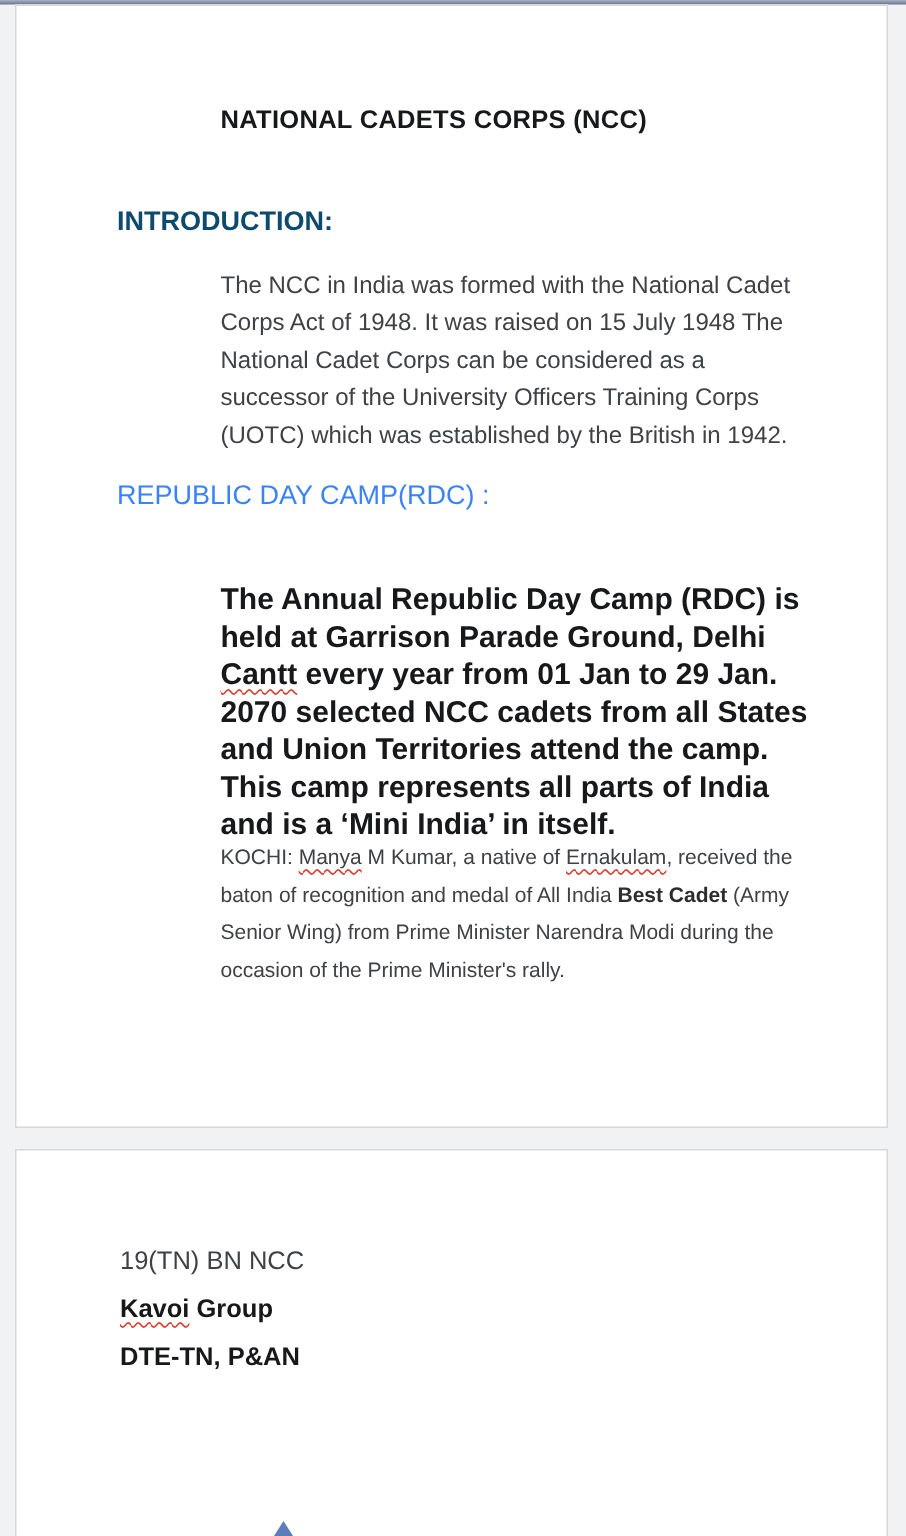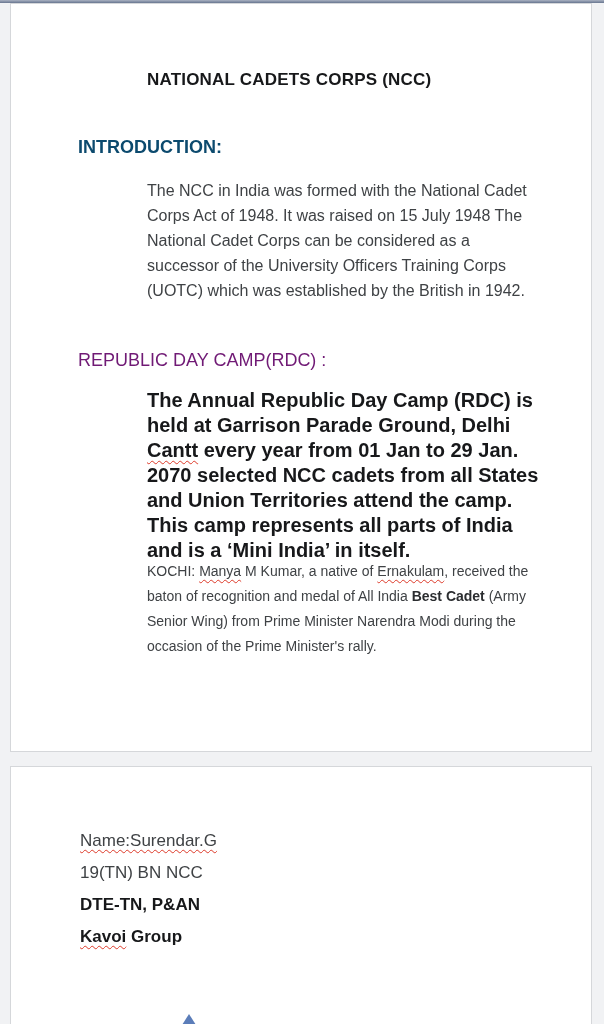--- a/index.html
+++ b/index.html
@@ -49,24 +49,24 @@
   .intro-para {
     position: absolute;
     left: 136px; top: 158px;
     width: 394px;
     font-size: 16px;
     line-height: 25px;
     color: #3f4245;
   }
   .rdc-heading {
     position: absolute;
-    left: 67px; top: 346px;
+    left: 67px; top: 316px;
     font-size: 18px;
     font-weight: 400;
-    color: #701a75;
+    color: #3b82f6;
   }
   .rdc-para {
     position: absolute;
     left: 136px; top: 364px;
     width: 404px;
     font-size: 20px;
     line-height: 25px;
     font-weight: 700;
     color: #17181a;
   }
@@ -126,19 +126,18 @@
 
   <div class="rdc-heading">REPUBLIC DAY CAMP(RDC) :</div>
 
   <p class="rdc-para"><span>The Annual Republic Day Camp (RDC) is held at Garrison Parade Ground, Delhi </span><span class="wavy">Cantt</span><span> every year from 01 Jan to 29 Jan. 2070 selected NCC cadets from all States and Union Territories attend the camp. This camp represents all parts of India and is a ‘Mini India’ in itself.</span></p>
 
   <p class="kochi-para"><span>KOCHI: </span><span class="wavy">Manya</span><span> M Kumar, a native of </span><span class="wavy">Ernakulam</span><span>, received the baton of recognition and medal of All India </span><span class="bold-inline">Best Cadet</span><span> (Army Senior Wing) from Prime Minister Narendra Modi during the occasion of the Prime Minister's rally.</span></p>
 </div>
 
 <div class="page page2">
   <div class="p2-lines">
-    <div class="p2-line"><span class="wavy">Name:Surendar.G</span></div>
     <div class="p2-line">19(TN) BN NCC</div>
+    <div class="p2-line bold-line"><span class="wavy">Kavoi</span><span> Group</span></div>
     <div class="p2-line bold-line">DTE-TN, P&amp;AN</div>
-    <div class="p2-line bold-line"><span class="wavy">Kavoi</span><span> Group</span></div>
   </div>
   <div class="cursor-handle"></div>
 </div>
 
 </body></html>

